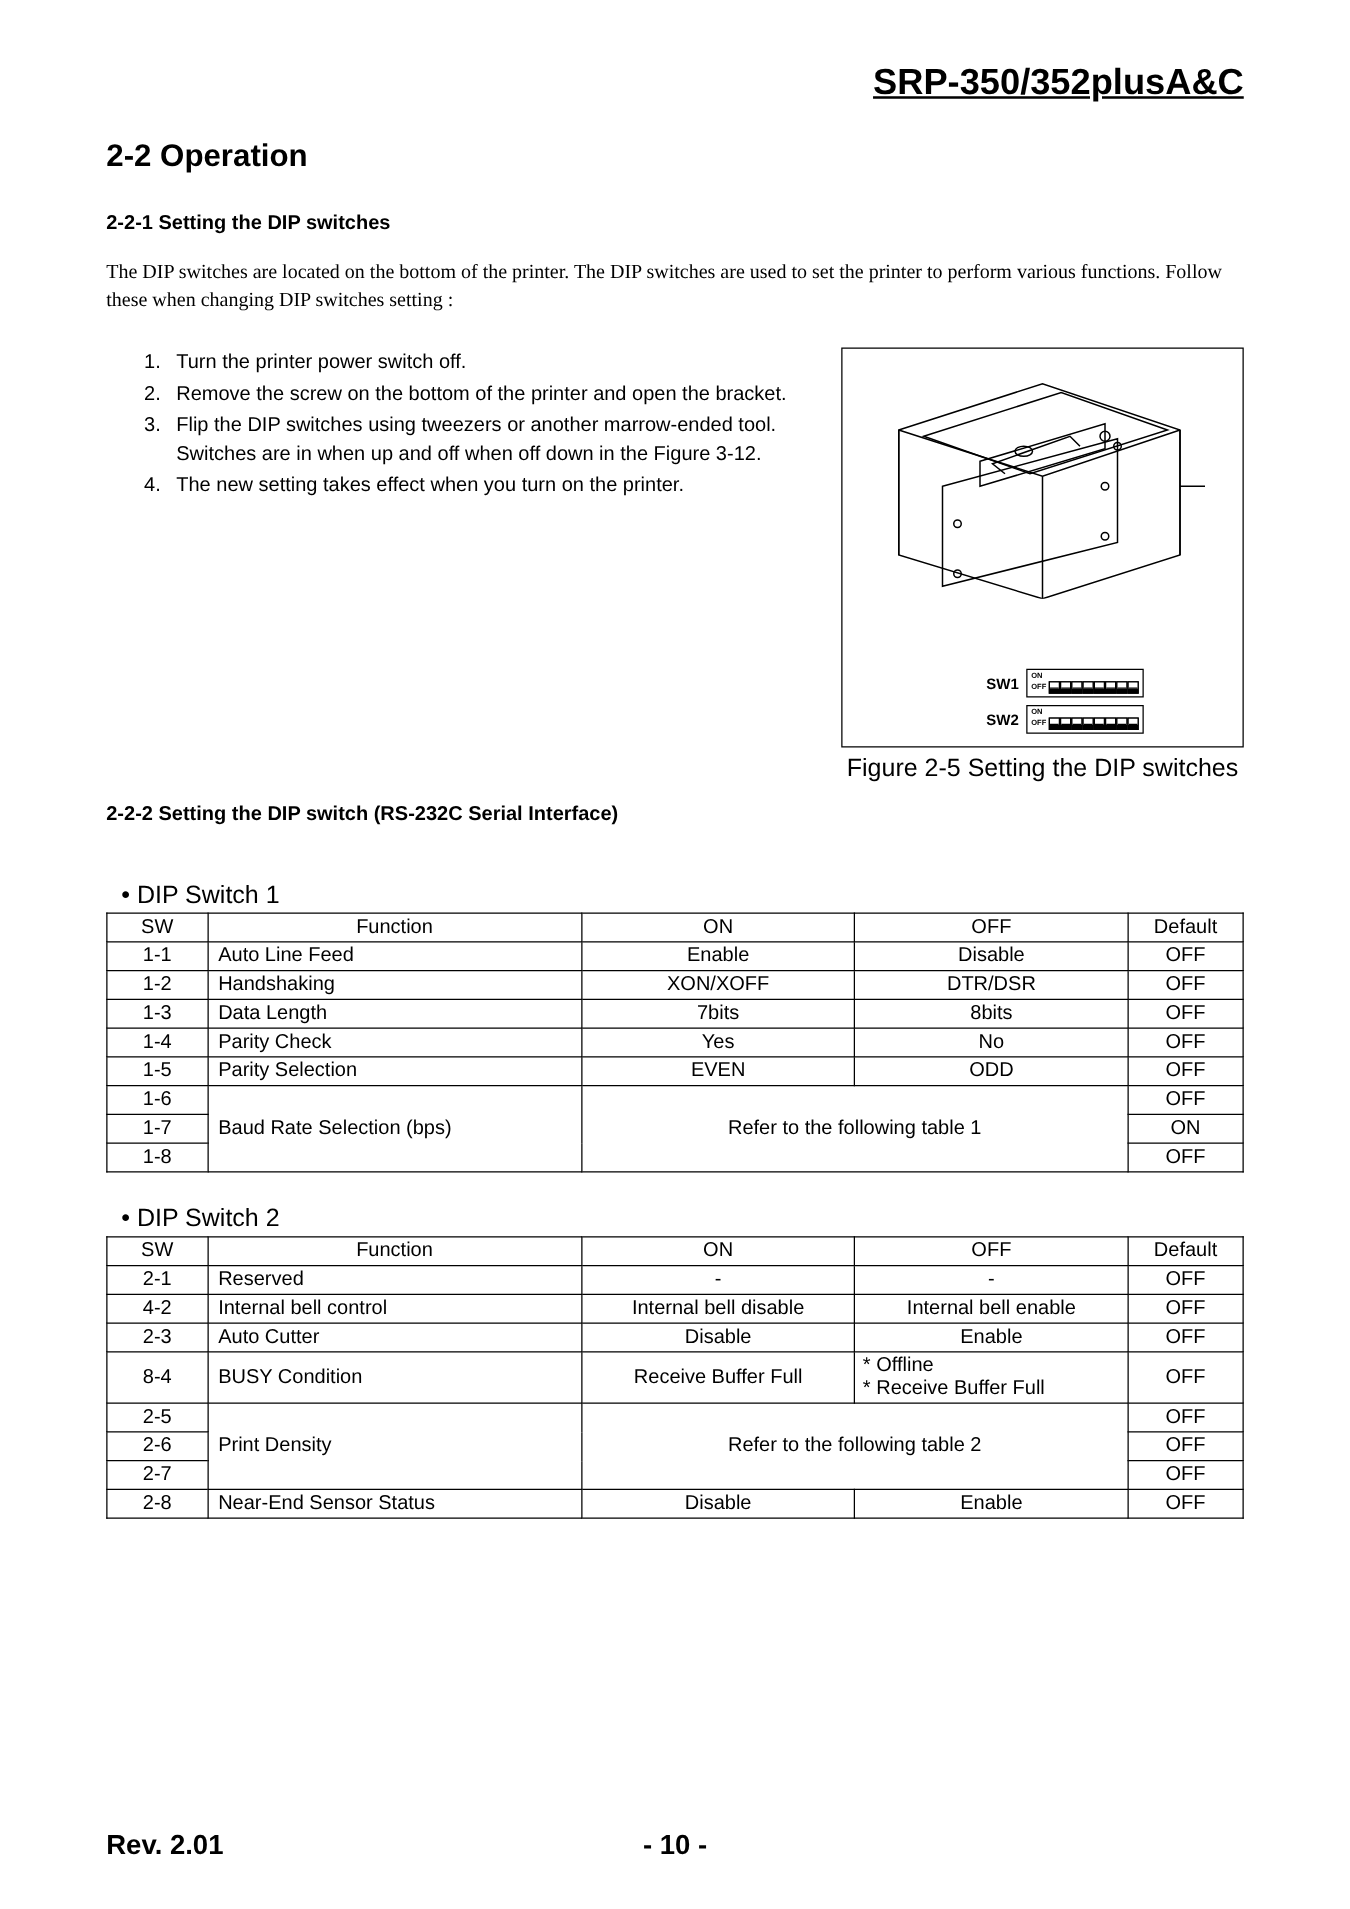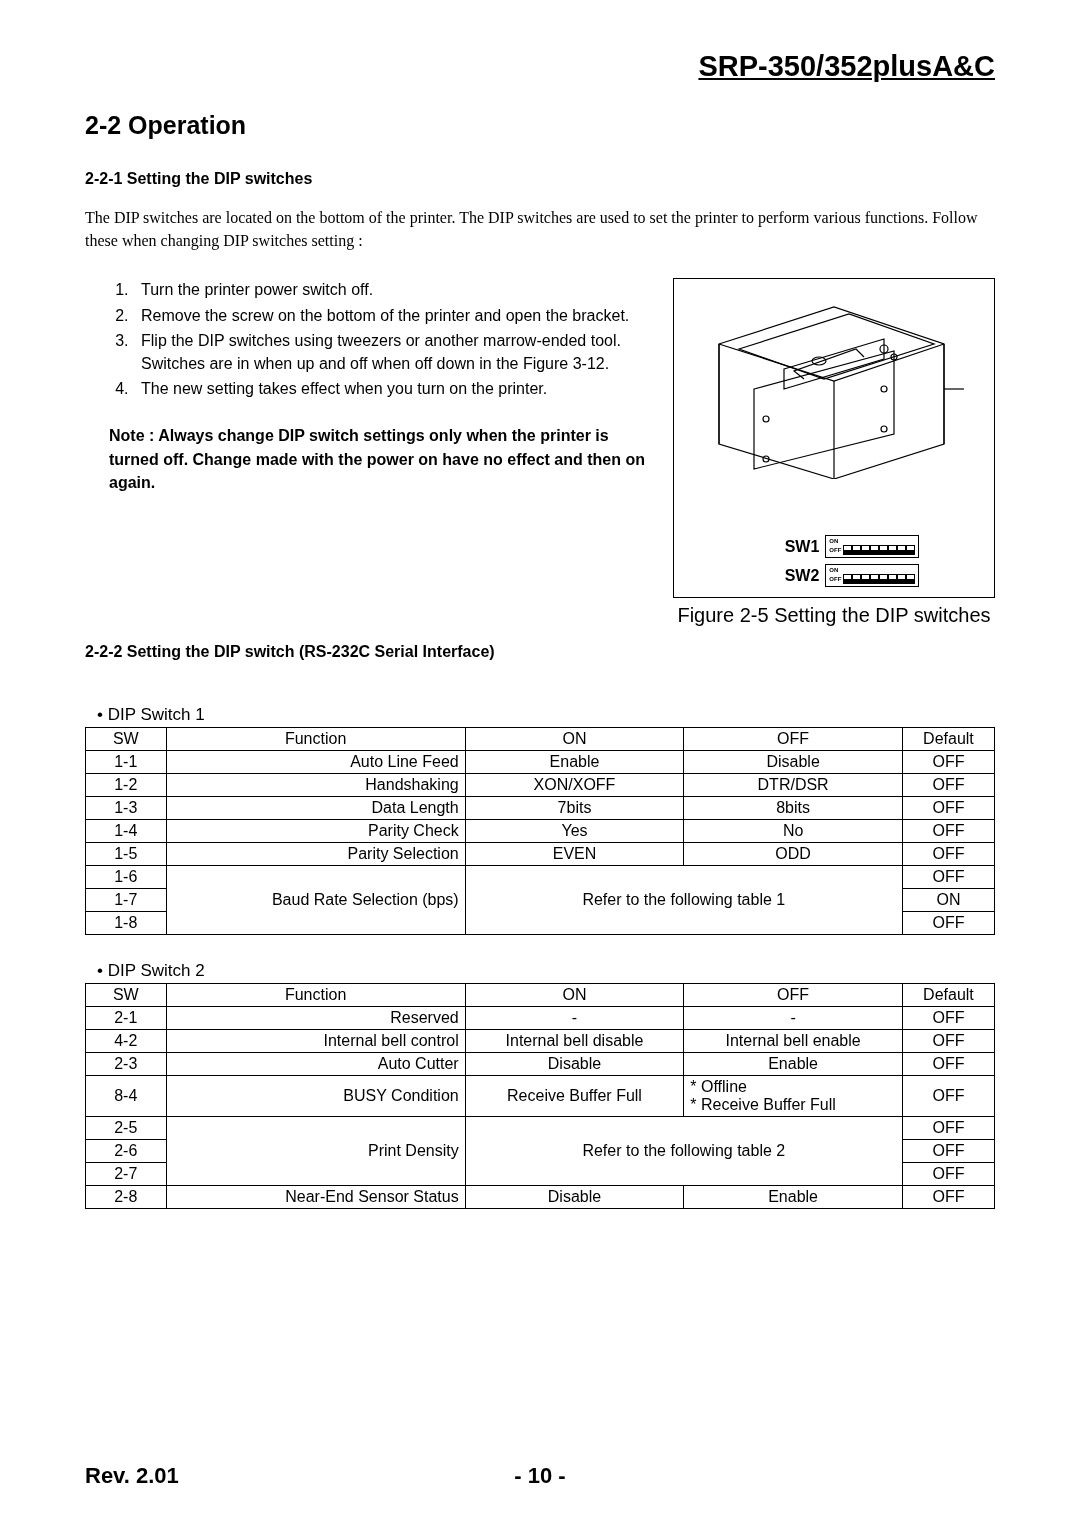--- a/index.html
+++ b/index.html
@@ -62,49 +62,49 @@
     width: 322px;
     height: 320px;
     padding: 10px;
     display: flex;
     flex-direction: column;
     align-items: center;
     justify-content: space-between;
   }
   .printer-svg { width: 280px; height: 190px; }
   .dip-block-row { display:flex; gap:6px; align-items:center; }
-  .dip-lbl { font-family: Arial; font-size:16px; font-weight:bold;margin-left:36px; }
+  .dip-lbl { font-family: Arial; font-size:12px; font-weight:bold;margin-left:36px; }
   .dip-box { border:1px solid #000; padding:2px 3px; display:flex; flex-direction:column; gap:1px;}
   .dip-row { display:flex; align-items:center; gap:2px;}
   .dip-on, .dip-off { font-size:6px; font-weight:bold; line-height:1; }
   .dip-sw-strip { display:flex; gap:0; }
   .dip-sw-cell { width:9px; height:10px; background:#000; border:1px solid #000; position:relative;}
   .dip-sw-cell::after { content:''; position:absolute; top:0; left:0; right:0; height:4px; background:#fff; border-bottom:1px solid #000;}
   .figure-caption {
     font-size: 20px;
     text-align: center;
     margin-top: 6px;
   }
   .table-label {
-    font-size: 17px;
+    font-size: 20px;
     margin: 8px 0 2px 12px;
   }
   table.dip {
     width: 100%;
     border-collapse: collapse;
     font-size: 16px;
   }
   table.dip th, table.dip td {
     border: 1px solid #000;
     padding: 2px 6px;
     text-align: center;
     font-weight: normal;
     vertical-align: middle;
   }
-  table.dip td.fn { text-align: right; padding-left: 8px; }
+  table.dip td.fn { text-align: left; padding-left: 8px; }
   table.dip td.off-multi { text-align: left; padding-left: 6px; }
   .col-sw { width: 70px; }
   .col-fn { width: 260px; }
   .col-on { width: 190px; }
   .col-off { width: 190px; }
   .col-def { width: 80px; }
   .spacer-v { height: 18px; }
   .footer {
     position: absolute;
     bottom: 38px;
@@ -130,21 +130,20 @@
 <p class="intro-text">The DIP switches are located on the bottom of the printer. The DIP switches are used to set the printer to perform various functions. Follow these when changing DIP switches setting :</p>
 
 <div class="content-row">
   <div class="text-col">
     <ol class="steps">
       <li>Turn the printer power switch off.</li>
       <li>Remove the screw on the bottom of the printer and open the bracket.</li>
       <li>Flip the DIP switches using tweezers or another marrow-ended tool. Switches are in when up and off when off down in the Figure 3-12.</li>
       <li>The new setting takes effect when you turn on the printer.</li>
     </ol>
-    <p class="note">Note : Always change DIP switch settings only when the printer is turned off. Change made with the power on have no effect and then on again.</p>
   </div>
 
   <div class="figure-col">
     <div class="figure-box">
       <svg class="printer-svg" viewBox="0 0 280 190">
         <g stroke="#000" stroke-width="1.2" fill="none">
           <path d="M25 55 L140 18 L250 55 L250 155 L140 190 L25 155 Z"></path>
           <path d="M25 55 L140 92 L250 55"></path>
           <path d="M140 92 L140 190"></path>
           <path d="M25 55 L25 155"></path>

